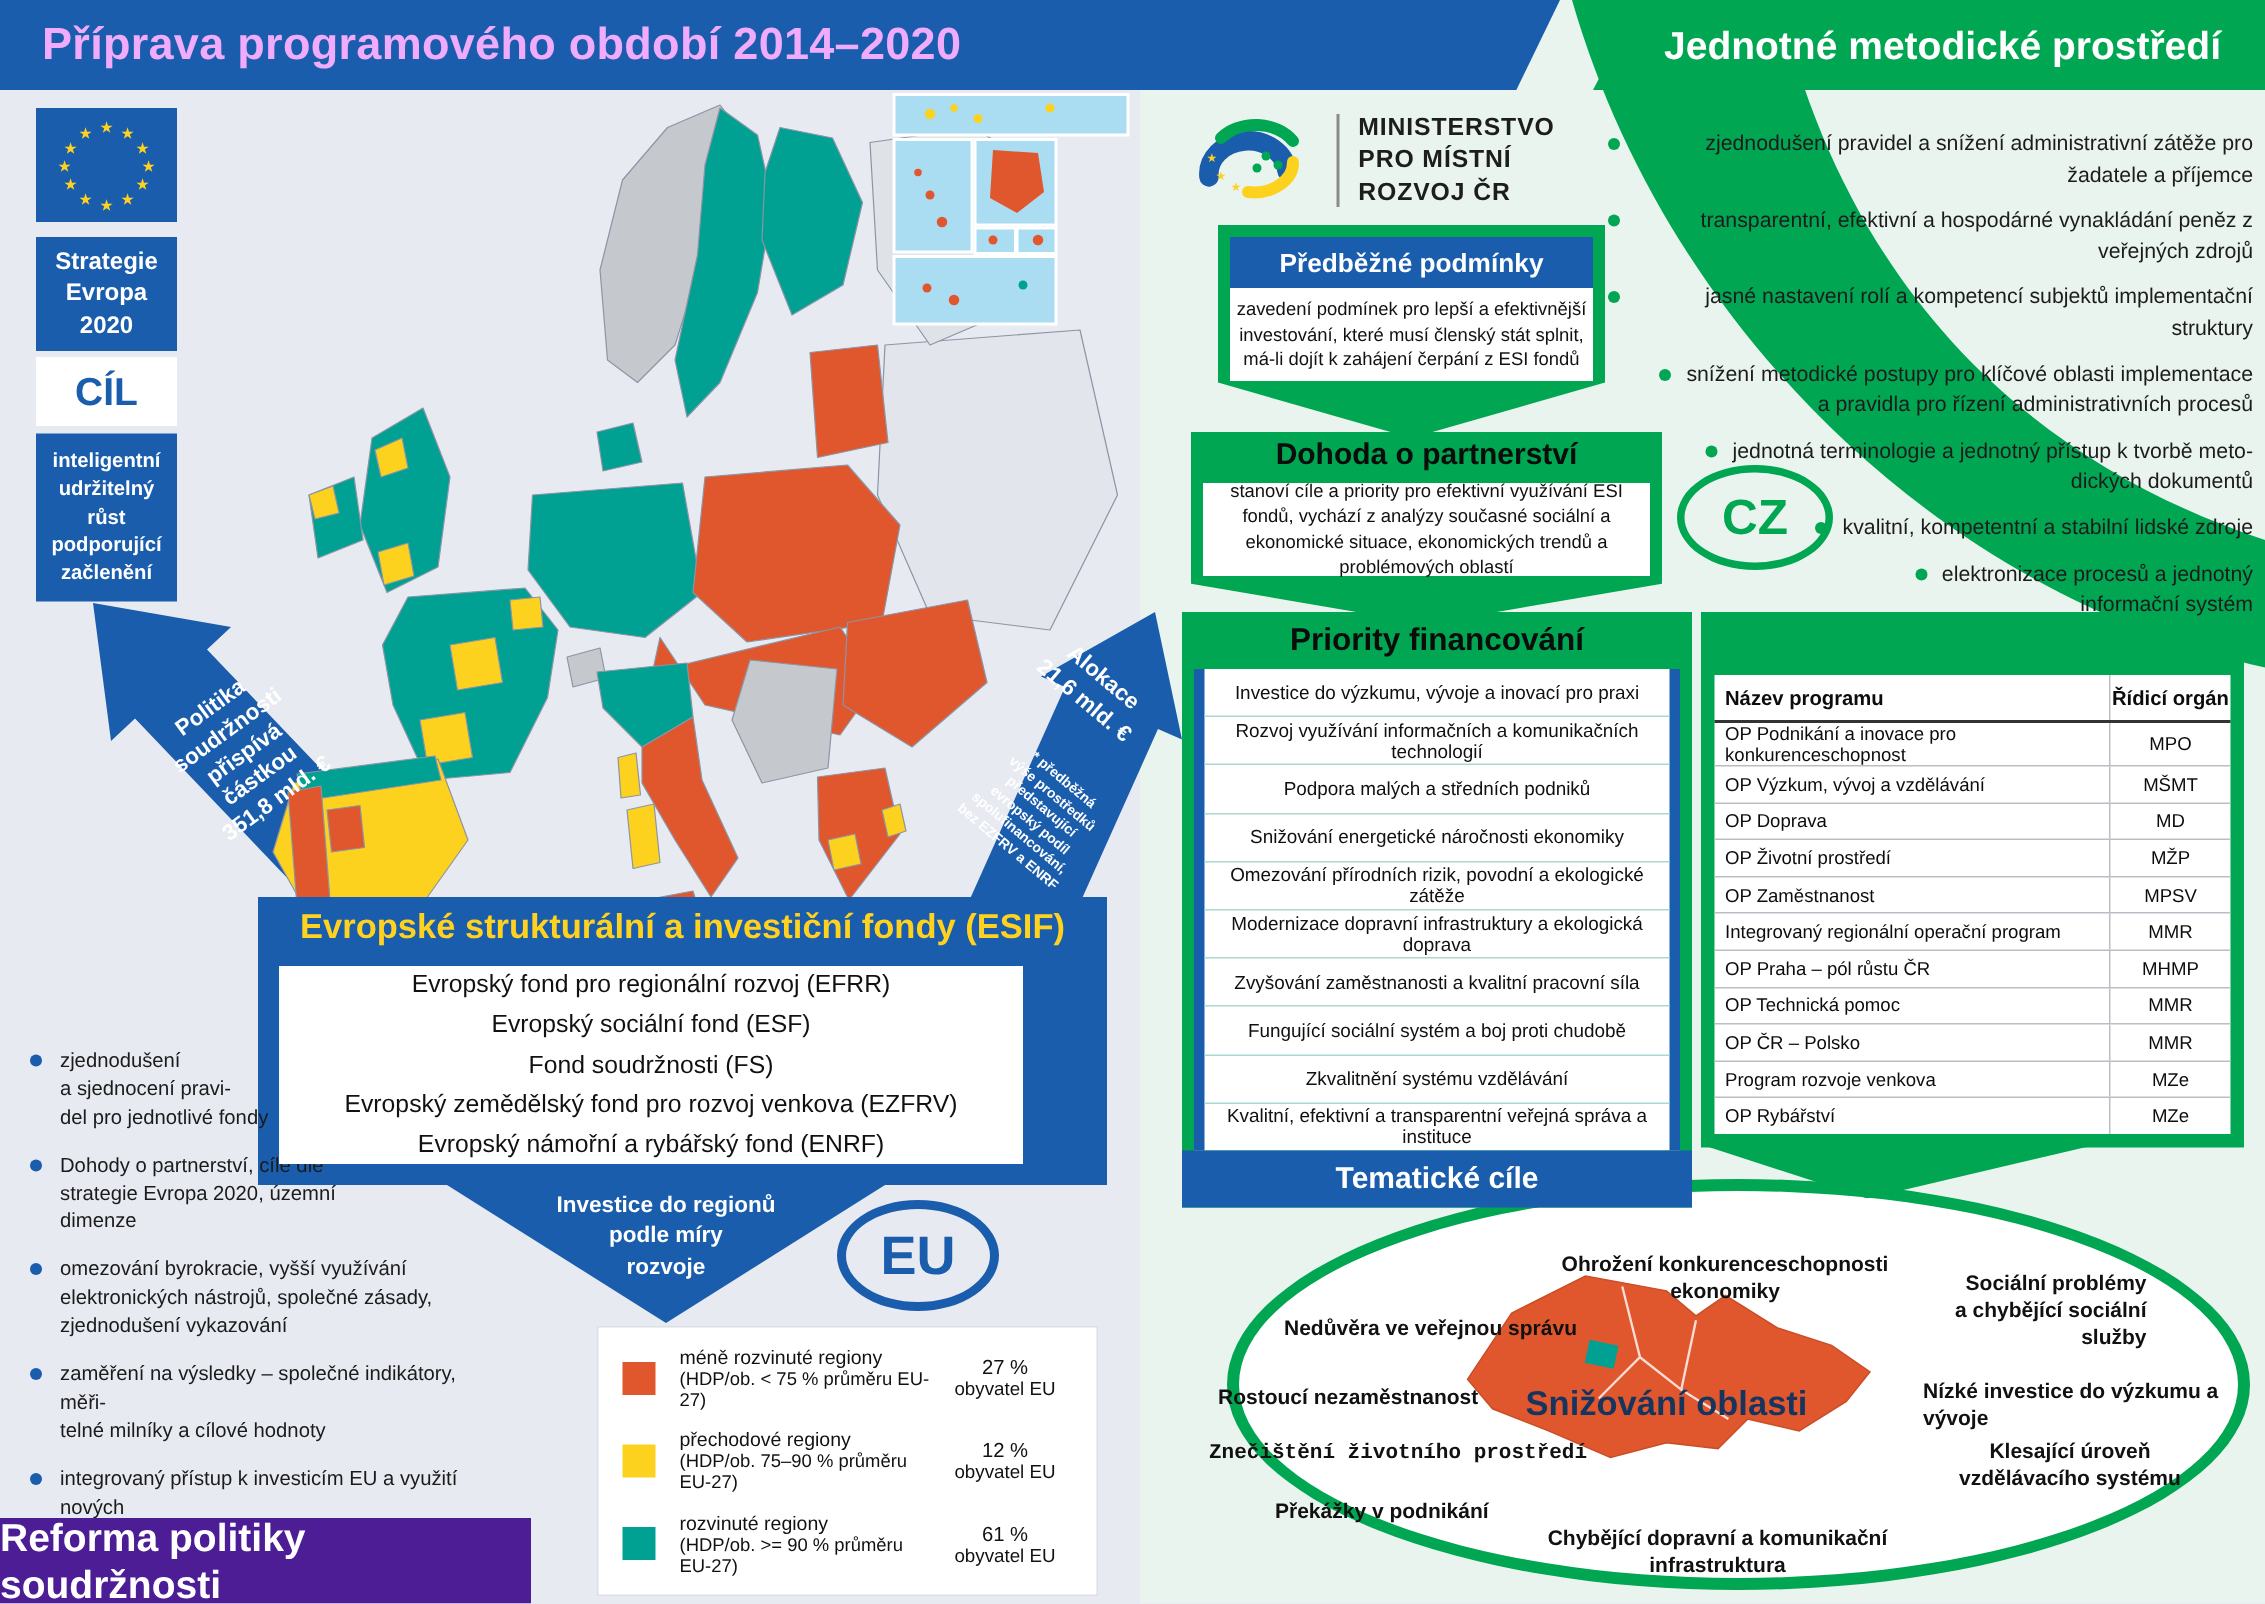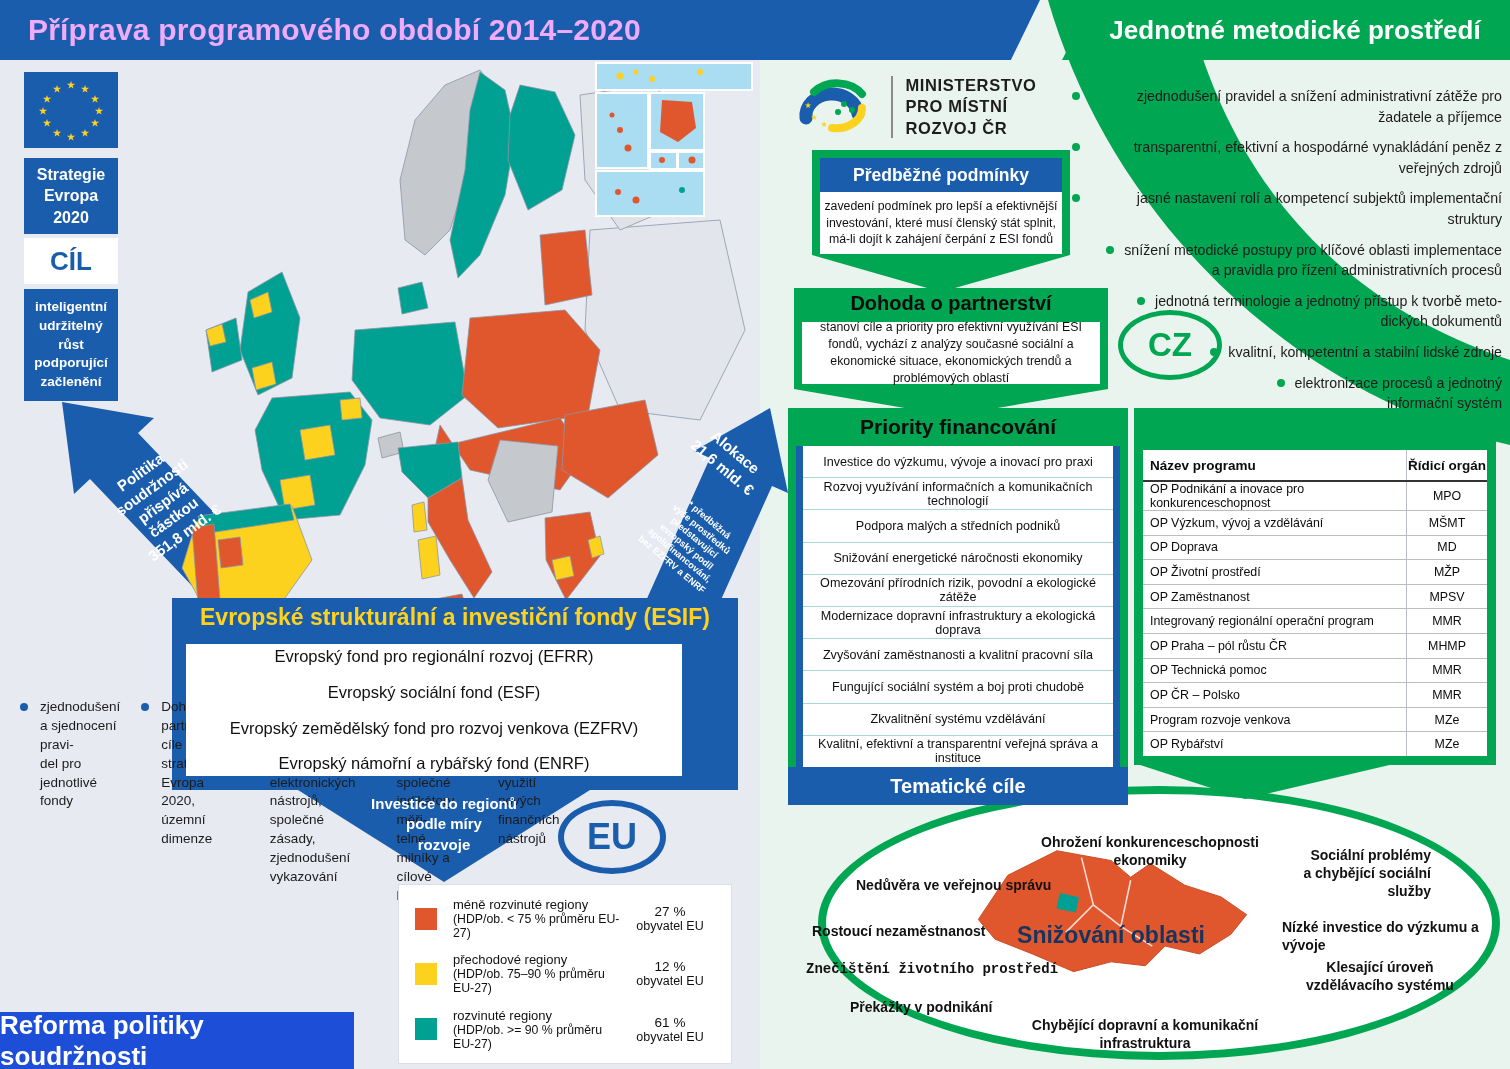--- a/index.html
+++ b/index.html
@@ -40,26 +40,26 @@
   #esif-box{left:172px;top:598px;width:566px;height:192px;background:#1a5dad;z-index:3;}
   #esif-title{left:180px;top:604px;width:550px;text-align:center;color:#ffd21f;font-size:23px;font-weight:bold;z-index:4;}
   #esif-white{left:186px;top:644px;width:496px;height:132px;background:#fff;z-index:4;display:flex;flex-direction:column;justify-content:space-between;}
   #esif-white .fund{text-align:center;font-size:16.5px;color:#111;line-height:1.5;}
   #esif-tri{left:298px;top:790px;width:292px;height:92px;background:#1a5dad;clip-path:polygon(0 0,100% 0,50% 100%);z-index:3;}
   #invest-note{left:318px;top:794px;width:252px;text-align:center;color:#fff;font-weight:bold;font-size:15px;line-height:1.35;z-index:4;}
   #eu-badge{left:558px;top:800px;width:96px;height:62px;border:6px solid #1a5dad;border-radius:50%;z-index:4;
     display:flex;align-items:center;justify-content:center;color:#1a5dad;font-size:36px;font-weight:bold;}
 
   
-  #left-bullets{left:12px;top:698px;width:312px;z-index:3;display:flex;gap:13px;}
+  #left-bullets{left:12px;top:698px;width:312px;z-index:3;display:flex;flex-direction:column;gap:13px;}
   #left-bullets .li{display:flex;}
   #left-bullets .dot{width:8px;height:8px;border-radius:50%;background:#1a5dad;margin:5px 12px 0 8px;flex:none;}
   #left-bullets .txt{font-size:13.5px;color:#1b1b1b;line-height:1.4;}
 
-  #reforma-bar{left:0;top:1012px;width:354px;height:57px;background:#1d4ed8;z-index:3;display:flex;align-items:center;justify-content:center;}
+  #reforma-bar{left:0;top:1012px;width:354px;height:57px;background:#4c1d95;z-index:3;display:flex;align-items:center;justify-content:center;}
   #reforma-bar .t{color:#fff;font-size:26px;font-weight:bold;}
 
   
   #legend{left:398px;top:884px;width:334px;height:180px;background:#fff;border:1px solid #dcdfe8;z-index:3;
     display:flex;flex-direction:column;justify-content:space-around;padding:6px 0;box-sizing:border-box;}
   .legend-row{display:flex;align-items:center;padding:0 16px;}
   .legend-sq{width:22px;height:22px;flex:none;}
   .legend-mid{flex:1;margin-left:16px;}
   .legend-name{font-size:13px;color:#111;}
   .legend-desc{font-size:12.3px;color:#111;}
@@ -254,20 +254,21 @@
 evropský podíl
 spolufinancování,
 bez EZFRV a ENRF</div>
 
   <div id="esif-box" class="abs"></div>
   <div id="esif-title" class="abs">Evropské strukturální a investiční fondy (ESIF)</div>
   <div id="esif-white" class="abs">
 
   <div class="fund" data-idx="0">Evropský fond pro regionální rozvoj (EFRR)</div>
       <div class="fund" data-idx="1">Evropský sociální fond (ESF)</div>
+      <div class="fund" data-idx="2">Fond soudržnosti (FS)</div>
       <div class="fund" data-idx="3">Evropský zemědělský fond pro rozvoj venkova (EZFRV)</div>
       <div class="fund" data-idx="4">Evropský námořní a rybářský fond (ENRF)</div>
     </div>
   <div id="esif-tri" class="abs"></div>
   <div id="invest-note" class="abs pre">Investice do regionů
 podle míry
 rozvoje</div>
   <div id="eu-badge" class="abs">EU</div>
 
   <div id="left-bullets" class="abs">

